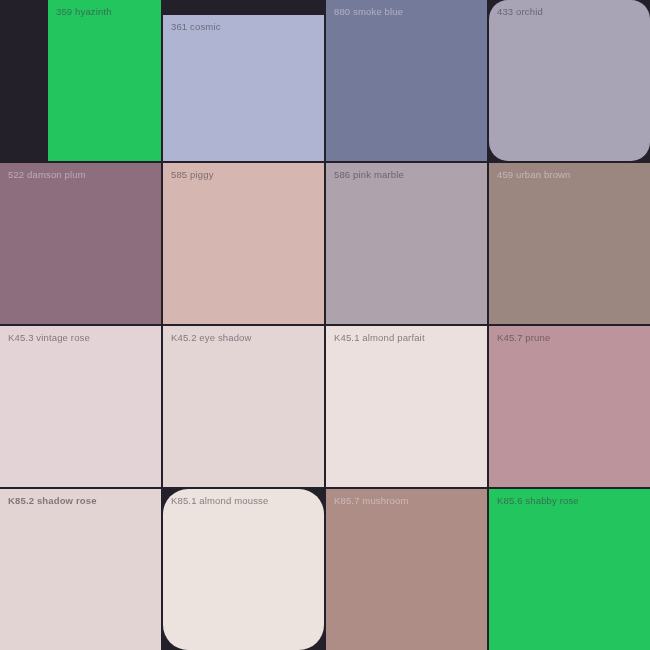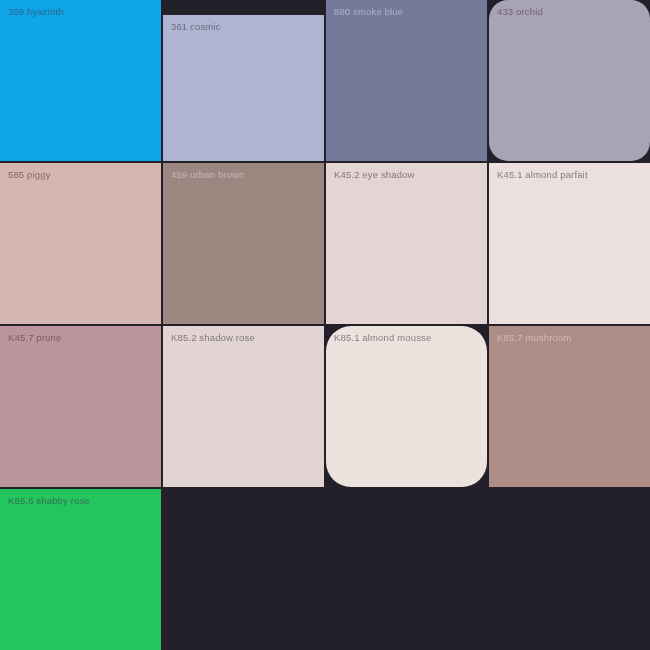--- a/index.html
+++ b/index.html
@@ -38,48 +38,57 @@
     color: rgba(70, 60, 70, 0.62);
   }
   .swatch.dark .swatch-label {
     color: rgba(235, 230, 238, 0.50);
   }
 </style>
 </head>
 <body>
 
 <div id="palette-grid" style="background: rgb(35, 32, 42); grid-template-columns: repeat(4, 1fr); grid-template-rows: repeat(4, 1fr);">
-    <div class="swatch" style="background: #0ea5e9;">
+    <div class="swatch" style="background: #22c55e; margin-left: 48px;">
       <span class="swatch-label">359 hyazinth</span>
     </div>
     <div class="swatch" style="background: rgb(174, 180, 210); margin-top: 15px;">
       <span class="swatch-label">361 cosmic</span>
     </div>
     <div class="swatch dark" style="background: rgb(116, 122, 154);">
       <span class="swatch-label">880 smoke blue</span>
     </div>
     <div class="swatch" style="background: rgb(169, 163, 182); border-radius: 19px;">
       <span class="swatch-label">433 orchid</span>
     </div>
+    <div class="swatch dark" style="background: rgb(140, 110, 126);">
+      <span class="swatch-label">522 damson plum</span>
+    </div>
     <div class="swatch" style="background: rgb(214, 182, 176);">
       <span class="swatch-label">585 piggy</span>
     </div>
+    <div class="swatch" style="background: rgb(174, 162, 172);">
+      <span class="swatch-label">586 pink marble</span>
+    </div>
     <div class="swatch dark" style="background: rgb(155, 134, 128);">
       <span class="swatch-label">459 urban brown</span>
+    </div>
+    <div class="swatch" style="background: rgb(227, 211, 214);">
+      <span class="swatch-label">K45.3 vintage rose</span>
     </div>
     <div class="swatch" style="background: rgb(228, 213, 213);">
       <span class="swatch-label">K45.2 eye shadow</span>
     </div>
     <div class="swatch" style="background: rgb(235, 224, 221);">
       <span class="swatch-label">K45.1 almond parfait</span>
     </div>
     <div class="swatch" style="background: rgb(188, 148, 155);">
       <span class="swatch-label">K45.7 prune</span>
     </div>
-    <div class="swatch" style="background: rgb(225, 212, 211);">
+    <div class="swatch" style="background: rgb(225, 212, 211); font-weight: bold;">
       <span class="swatch-label">K85.2 shadow rose</span>
     </div>
     <div class="swatch" style="background: rgb(236, 226, 222); border-radius: 25px;">
       <span class="swatch-label">K85.1 almond mousse</span>
     </div>
     <div class="swatch dark" style="background: rgb(174, 141, 134); text-align: center;">
       <span class="swatch-label">K85.7 mushroom</span>
     </div>
     <div class="swatch" style="background: #22c55e;">
       <span class="swatch-label">K85.6 shabby rose</span>

